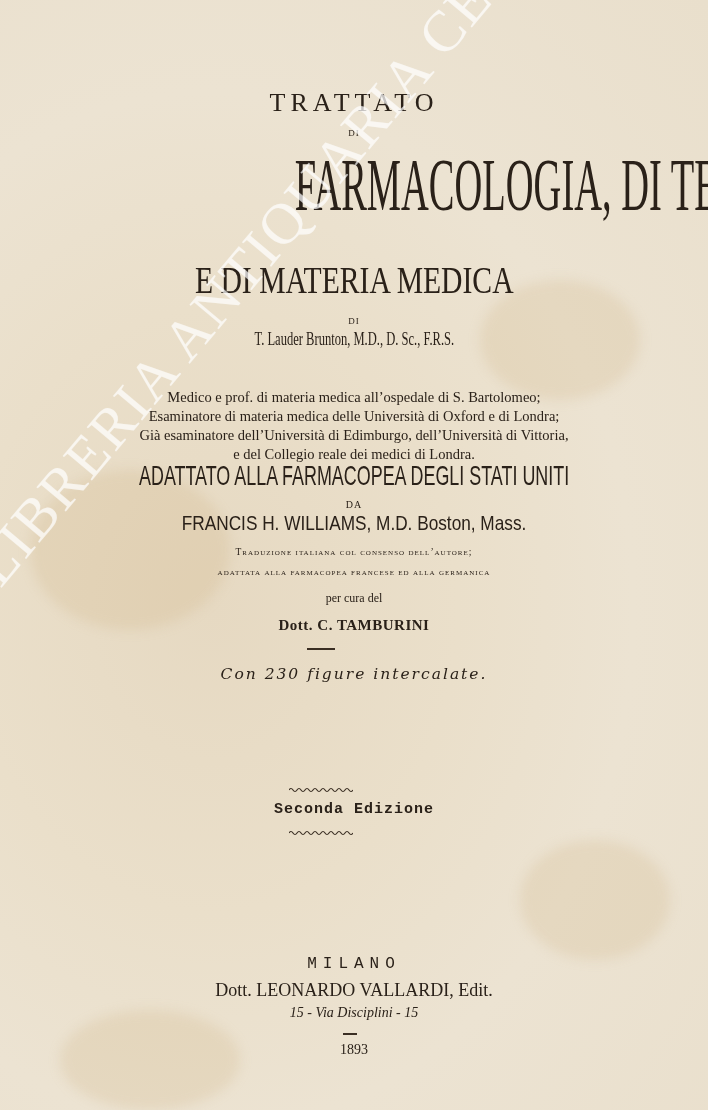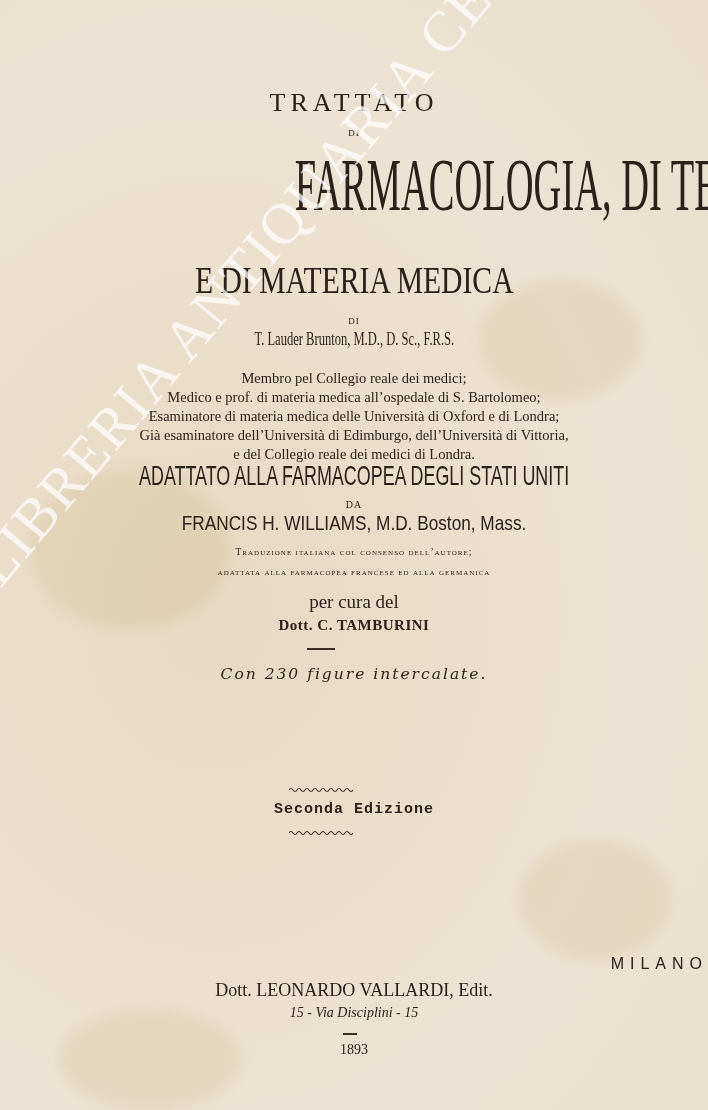--- a/index.html
+++ b/index.html
@@ -22,27 +22,27 @@
   .t-di2 { top:316px; font-size:9px; letter-spacing:1px; }
   .t-author { top:328px; font-size:19px; }
   .t-author .condensed { transform:scaleX(0.66); }
   .t-cred { font-size:14.5px; line-height:19px; }
   .t-adapt { top:460px; font-size:28px; font-family:"Liberation Sans", sans-serif; }
   .t-adapt .condensed { transform:scaleX(0.64); }
   .t-da { top:499px; font-size:10px; letter-spacing:1px; }
   .t-williams { top:511px; font-size:21px; font-family:"Liberation Sans", sans-serif; }
   .t-williams .condensed { transform:scaleX(0.82); }
   .t-trad { font-size:9.5px; letter-spacing:1px; font-variant:small-caps; }
-  .t-cura { top:591px; font-size:19px; }
+  .t-cura { top:591px; font-size:12px; }
   .t-tamb { top:617px; font-size:15px; font-weight:bold; letter-spacing:0.5px; }
   .rule { position:absolute; height:1.5px; background:#3a2e23; }
   .t-figure { top:665px; font-size:15.5px; font-style:italic; letter-spacing:2px; font-family:"DejaVu Serif", serif; }
   .wave { position:absolute; left:289px; width:64px; height:8px; }
   .t-ed { top:801px; font-size:15px; font-weight:bold; letter-spacing:1px; font-family:Liberation Mono, monospace; }
-  .t-milano { top:955px; font-size:16px; letter-spacing:6px; font-family:Liberation Sans, sans-serif;text-align:right; }
+  .t-milano { top:955px; font-size:16px; letter-spacing:6px; font-family:Liberation Mono, monospace; }
   .t-vallardi { top:980px; font-size:18px; }
   .t-via { top:1005px; font-size:14px; font-style:italic; }
   .t-year { top:1042px; font-size:14px; }
   .watermark {
     position:absolute; left:-40px; top:555px; width:1000px;
     transform: rotate(-50deg); transform-origin: 0 0;
     font-family:"Liberation Serif", serif; font-size:58px; letter-spacing:2px;
     color:rgba(255,255,255,0.55); white-space:nowrap; pointer-events:none;
     text-shadow: 0 0 1px rgba(255,255,255,0.4);
   }
@@ -62,21 +62,20 @@
     <span class="condensed">FARMACOLOGIA, DI TERAPEUTICA</span>
   </div>
   <div class="line t-mat">
     <span class="condensed">E DI MATERIA MEDICA</span>
   </div>
   <div class="line t-di2">DI</div>
   <div class="line t-author">
     <span class="condensed">T. Lauder Brunton, M.D., D. Sc., F.R.S.</span>
   </div>
 
-  <div class="line t-cred" style="top:369px;">Membro pel Collegio reale dei medici;</div>
   <div class="line t-cred" style="top:388px;">Medico e prof. di materia medica all’ospedale di S. Bartolomeo;</div>
   <div class="line t-cred" style="top:407px;">Esaminatore di materia medica delle Università di Oxford e di Londra;</div>
   <div class="line t-cred" style="top:426px;">Già esaminatore dell’Università di Edimburgo, dell’Università di Vittoria,</div>
   <div class="line t-cred" style="top:445px;">e del Collegio reale dei medici di Londra.</div>
 
   <div class="line t-da">DA</div>
   <div class="line t-adapt">
     <span class="condensed">ADATTATO ALLA FARMACOPEA DEGLI STATI UNITI</span>
   </div>
   <div class="line t-williams">

